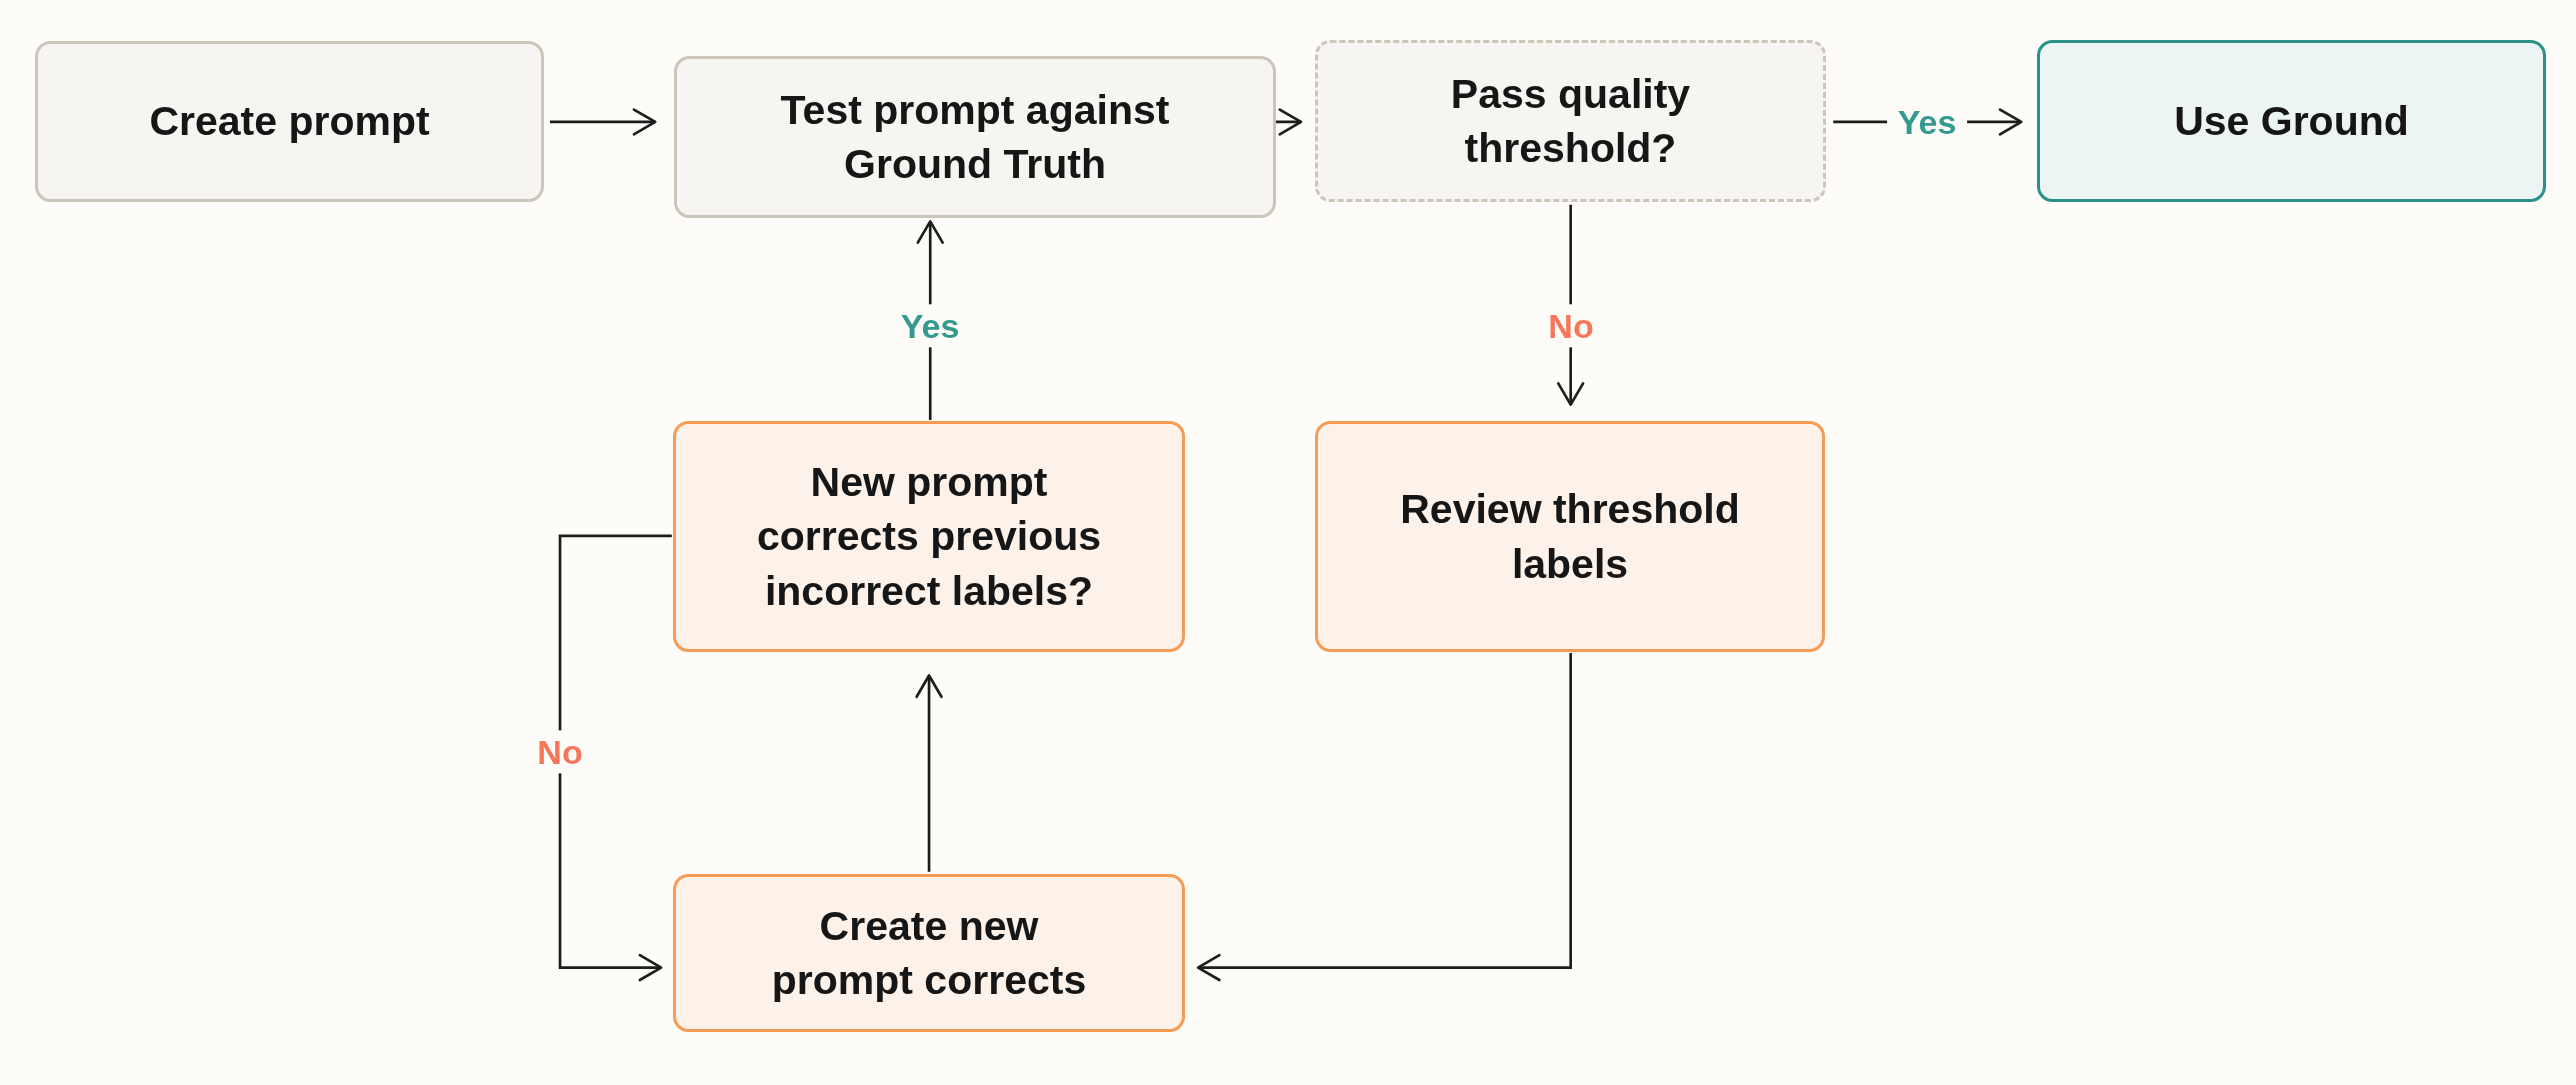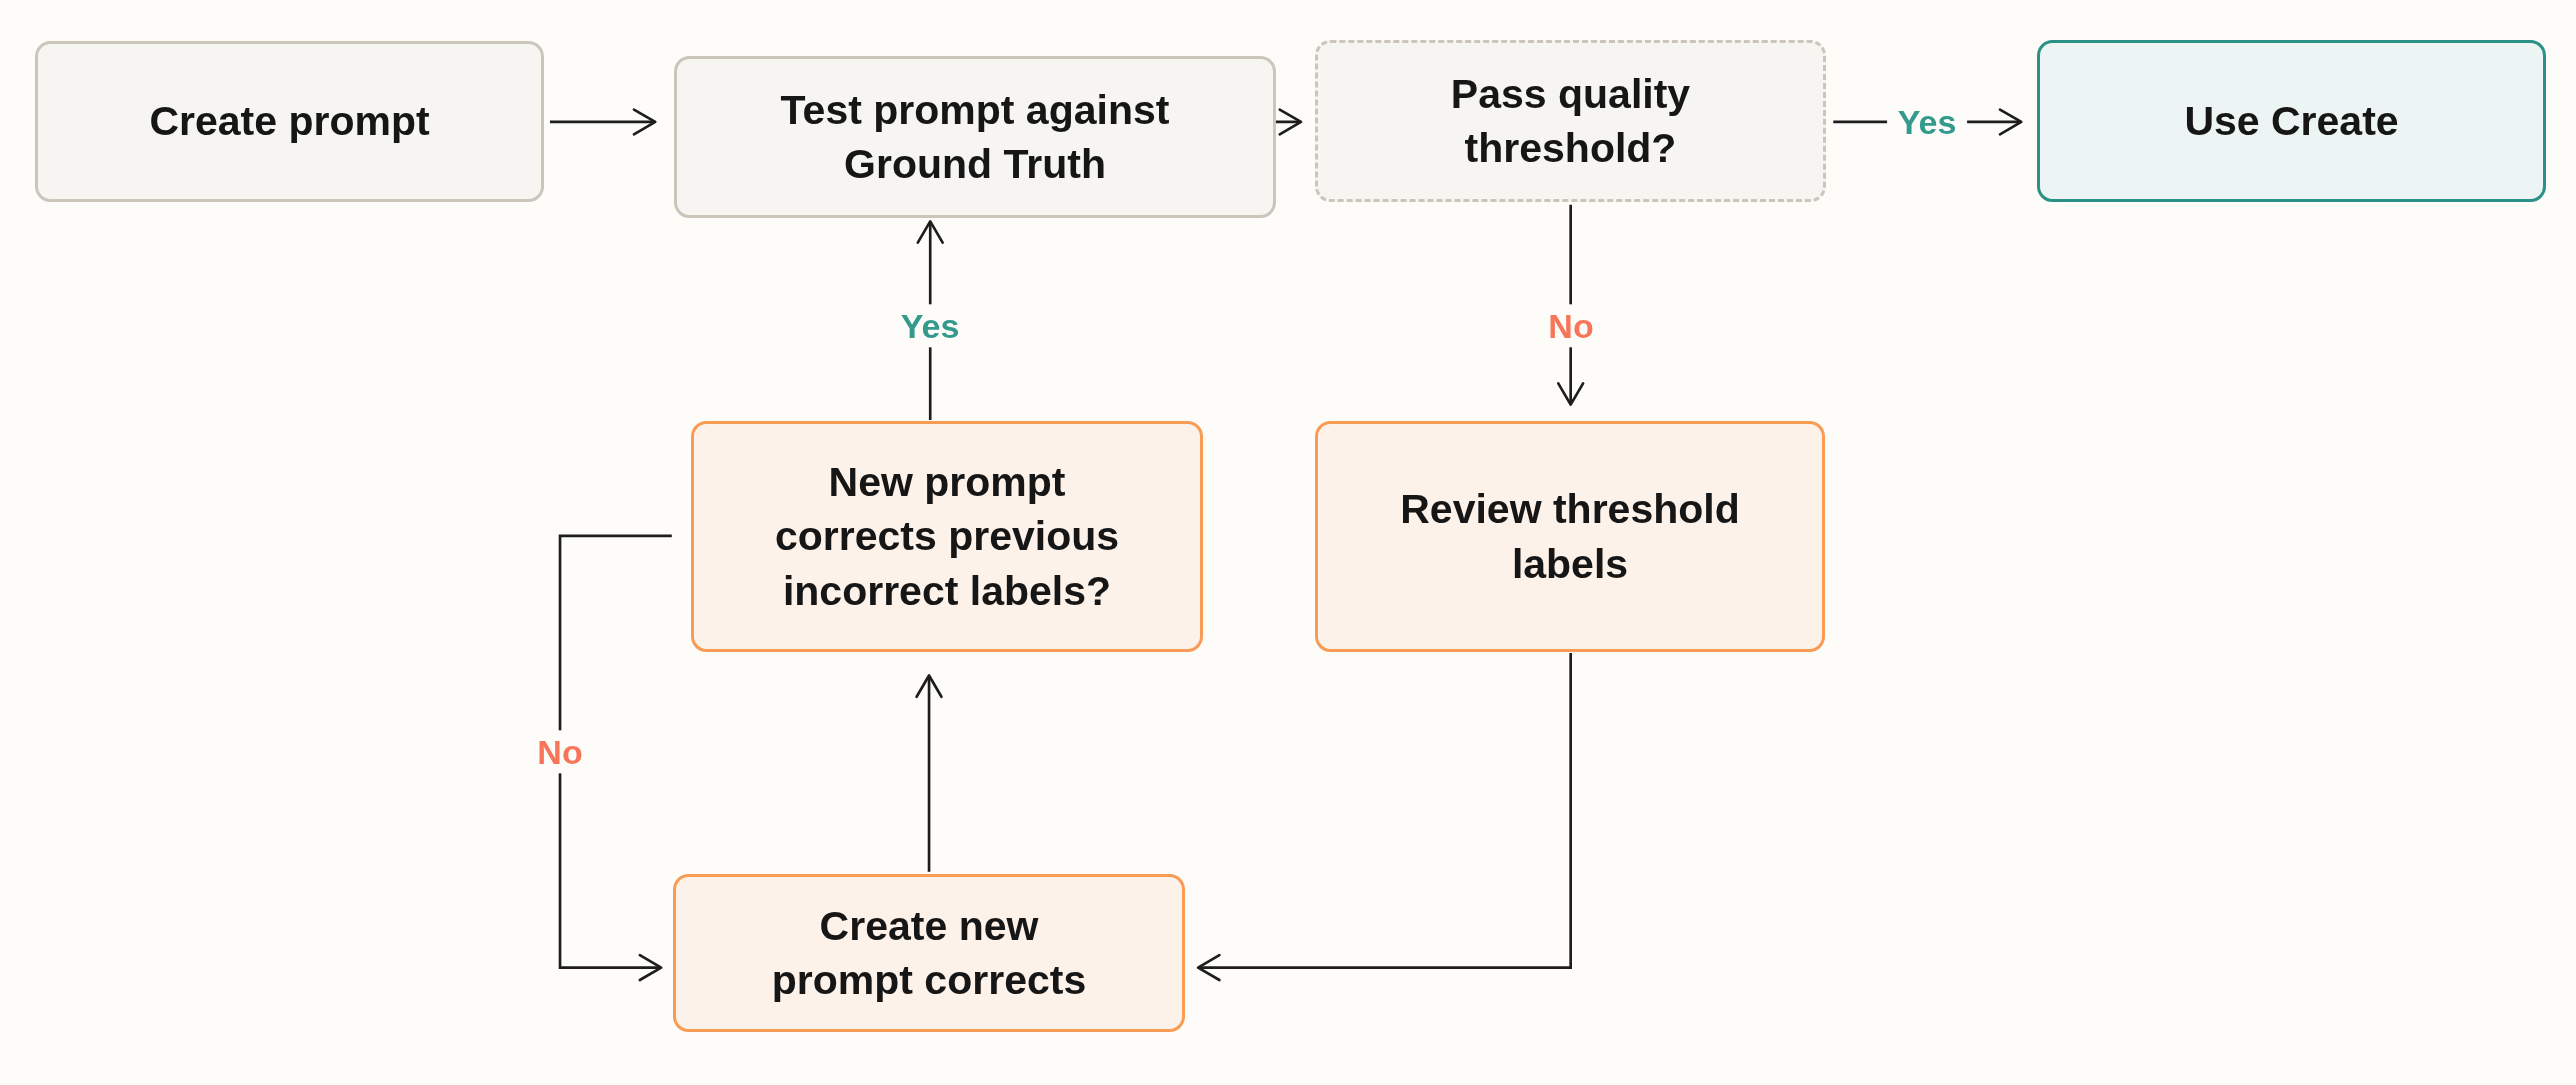--- a/index.html
+++ b/index.html
@@ -61,24 +61,24 @@
     <span>Test prompt against
 Ground Truth</span>
   </div>
 
   <div class="node decision" style="left:1315px;top:40px;width:511px;height:162px;">
     <span>Pass quality
 threshold?</span>
   </div>
 
   <div class="node success" style="left:2037px;top:40px;width:509px;height:162px;">
-    <span>Use Create</span>
+    <span>Use Ground</span>
   </div>
 
-  <div class="node iterate" style="left:691px;top:421px;width:512px;height:231px;">
+  <div class="node iterate" style="left:673px;top:421px;width:512px;height:231px;">
     <span>New prompt
 corrects previous
 incorrect labels?</span>
   </div>
 
   <div class="node iterate" style="left:1315px;top:421px;width:510px;height:231px;">
     <span>Review threshold
 labels</span>
   </div>
 

